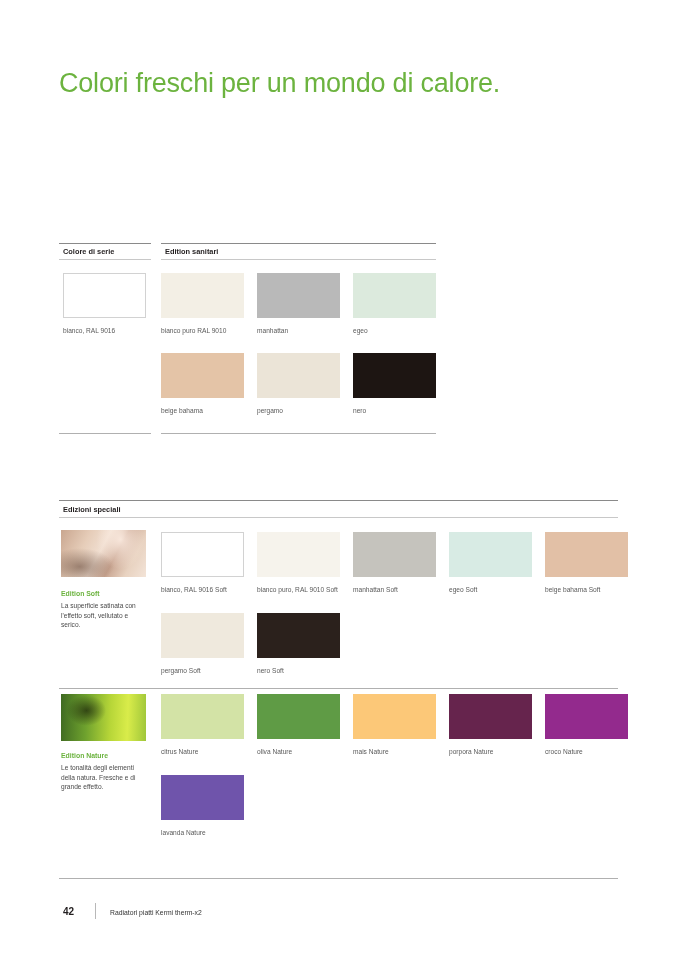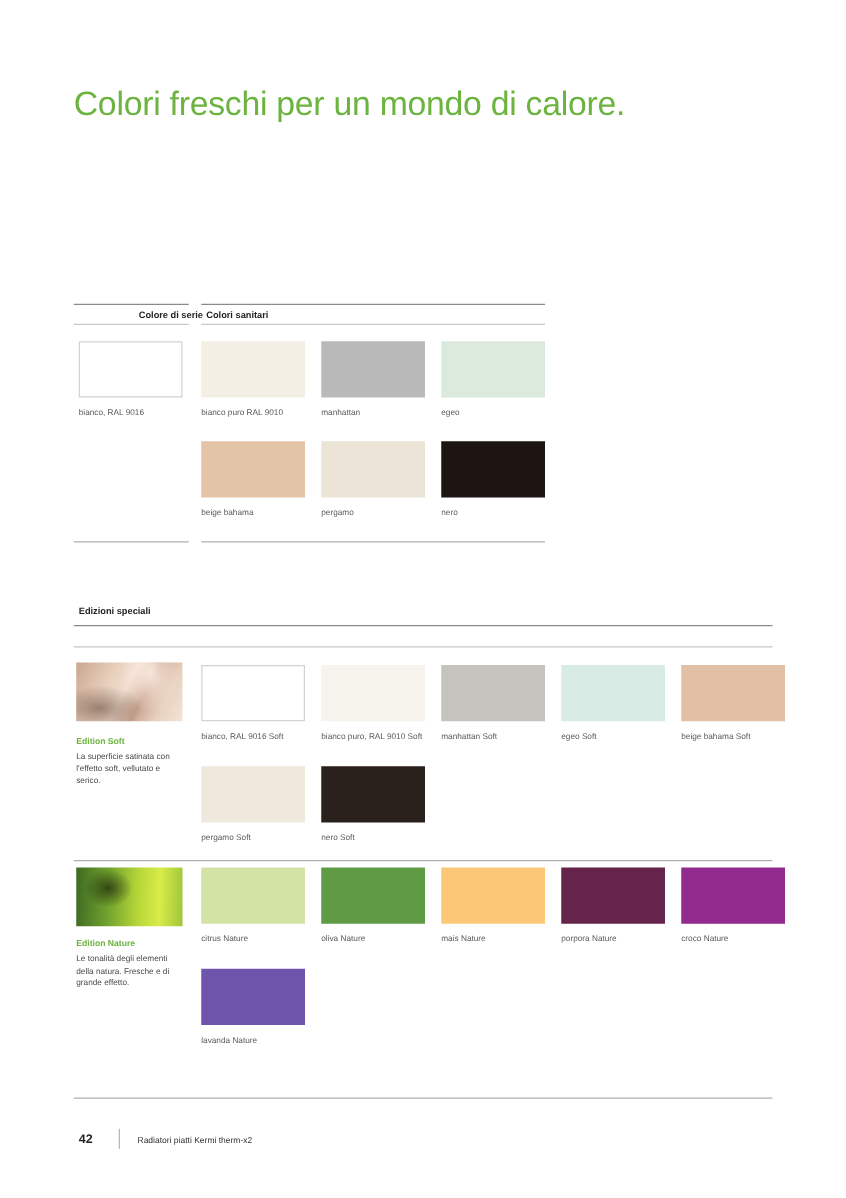--- a/index.html
+++ b/index.html
@@ -123,30 +123,30 @@
   }
 </style>
 </head>
 <body>
 
 <div class="page">
 
   <div class="title">Colori freschi per un mondo di calore.</div>
 
   <div class="rule-top" style="left:59px; top:243px; width:92px;"></div>
-  <div class="cap" style="left:63px; top:247px;margin-left:48px;">Colore di serie</div>
+  <div class="cap" style="left:63px; top:247px;">Colore di serie</div>
   <div class="rule-under" style="left:59px; top:259px; width:92px;"></div>
 
   <div class="sw bordered" style="left:63px; top:273px;"></div>
   <div class="swlabel nowrap" style="left:63px; top:326px;">bianco, RAL 9016</div>
 
   <div class="rule-thin" style="left:59px; top:433px; width:92px;"></div>
 
   <div class="rule-top" style="left:161px; top:243px; width:275px;"></div>
-  <div class="cap" style="left:165px; top:247px;">Colori sanitari</div>
+  <div class="cap" style="left:165px; top:247px;">Edition sanitari</div>
   <div class="rule-under" style="left:161px; top:259px; width:275px;"></div>
 
   <div class="sw" style="left:161px; top:273px; background:#f3efe5;"></div>
   <div class="swlabel nowrap" style="left:161px; top:326px;">bianco puro RAL 9010</div>
 
   <div class="sw" style="left:257px; top:273px; background:#b9b9b9;"></div>
   <div class="swlabel nowrap" style="left:257px; top:326px;">manhattan</div>
 
   <div class="sw" style="left:353px; top:273px; background:#dceadd;"></div>
   <div class="swlabel nowrap" style="left:353px; top:326px;">egeo</div>
@@ -156,21 +156,21 @@
 
   <div class="sw" style="left:257px; top:353px; background:#ebe4d7;"></div>
   <div class="swlabel nowrap" style="left:257px; top:406px;">pergamo</div>
 
   <div class="sw" style="left:353px; top:353px; background:#1d1512;"></div>
   <div class="swlabel nowrap" style="left:353px; top:406px;">nero</div>
 
   <div class="rule-thin" style="left:161px; top:433px; width:275px;"></div>
 
   <div class="rule-top" style="left:59px; top:500px; width:559px;"></div>
-  <div class="cap" style="left:63px; top:484px;">Edizioni speciali</div>
+  <div class="cap" style="left:63px; top:505px;">Edizioni speciali</div>
   <div class="rule-under" style="left:59px; top:517px; width:559px;"></div>
 
   <div class="photo" style="left:61px; top:530px;
        background:
          radial-gradient(ellipse 55px 30px at 22% 78%, rgba(90,60,45,0.55), rgba(90,60,45,0) 62%),
          radial-gradient(ellipse 40px 50px at 70% 20%, rgba(255,240,230,0.85), rgba(255,240,230,0) 60%),
          linear-gradient(118deg, #c9a68f 0%, #e6cdb9 28%, #f0ded0 46%, #c8a490 62%, #e8d2c0 80%, #f3e4d8 100%);"></div>
 
   <div class="ed-title" style="left:61px; top:590px;">Edition Soft</div>
   <div class="ed-desc" style="left:61px; top:601px;">La superficie satinata con l'effetto soft, vellutato e serico.</div>

